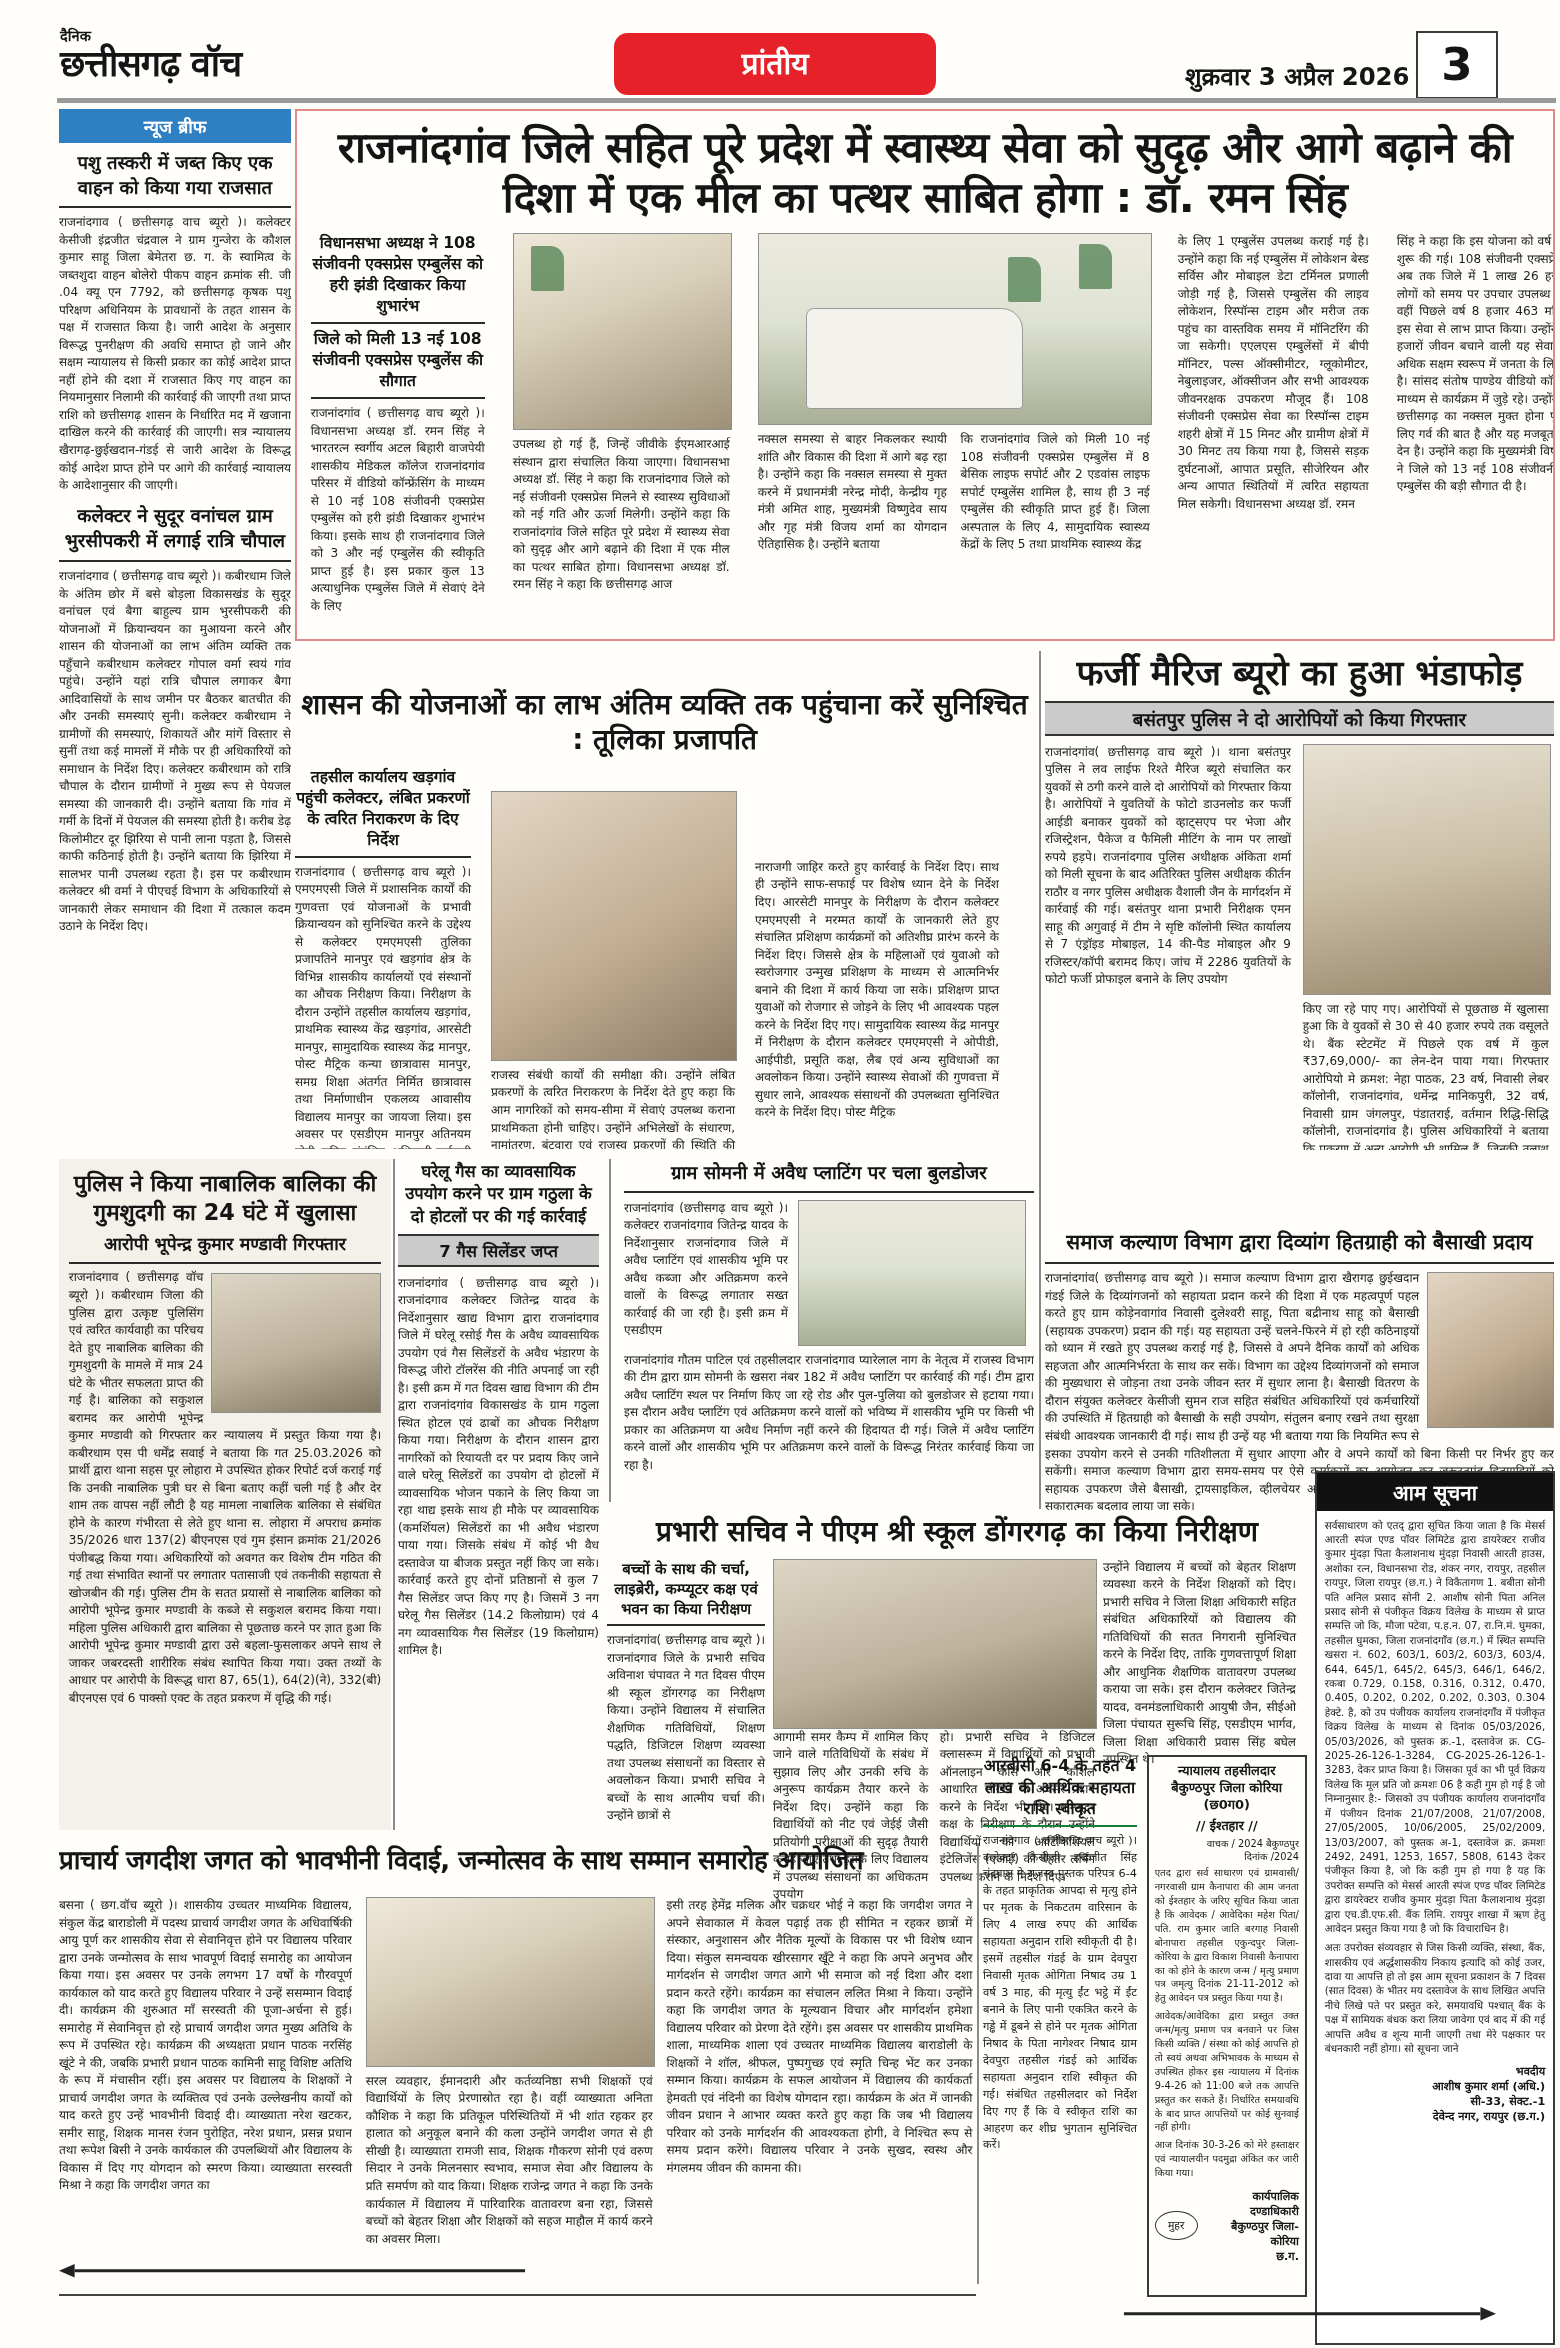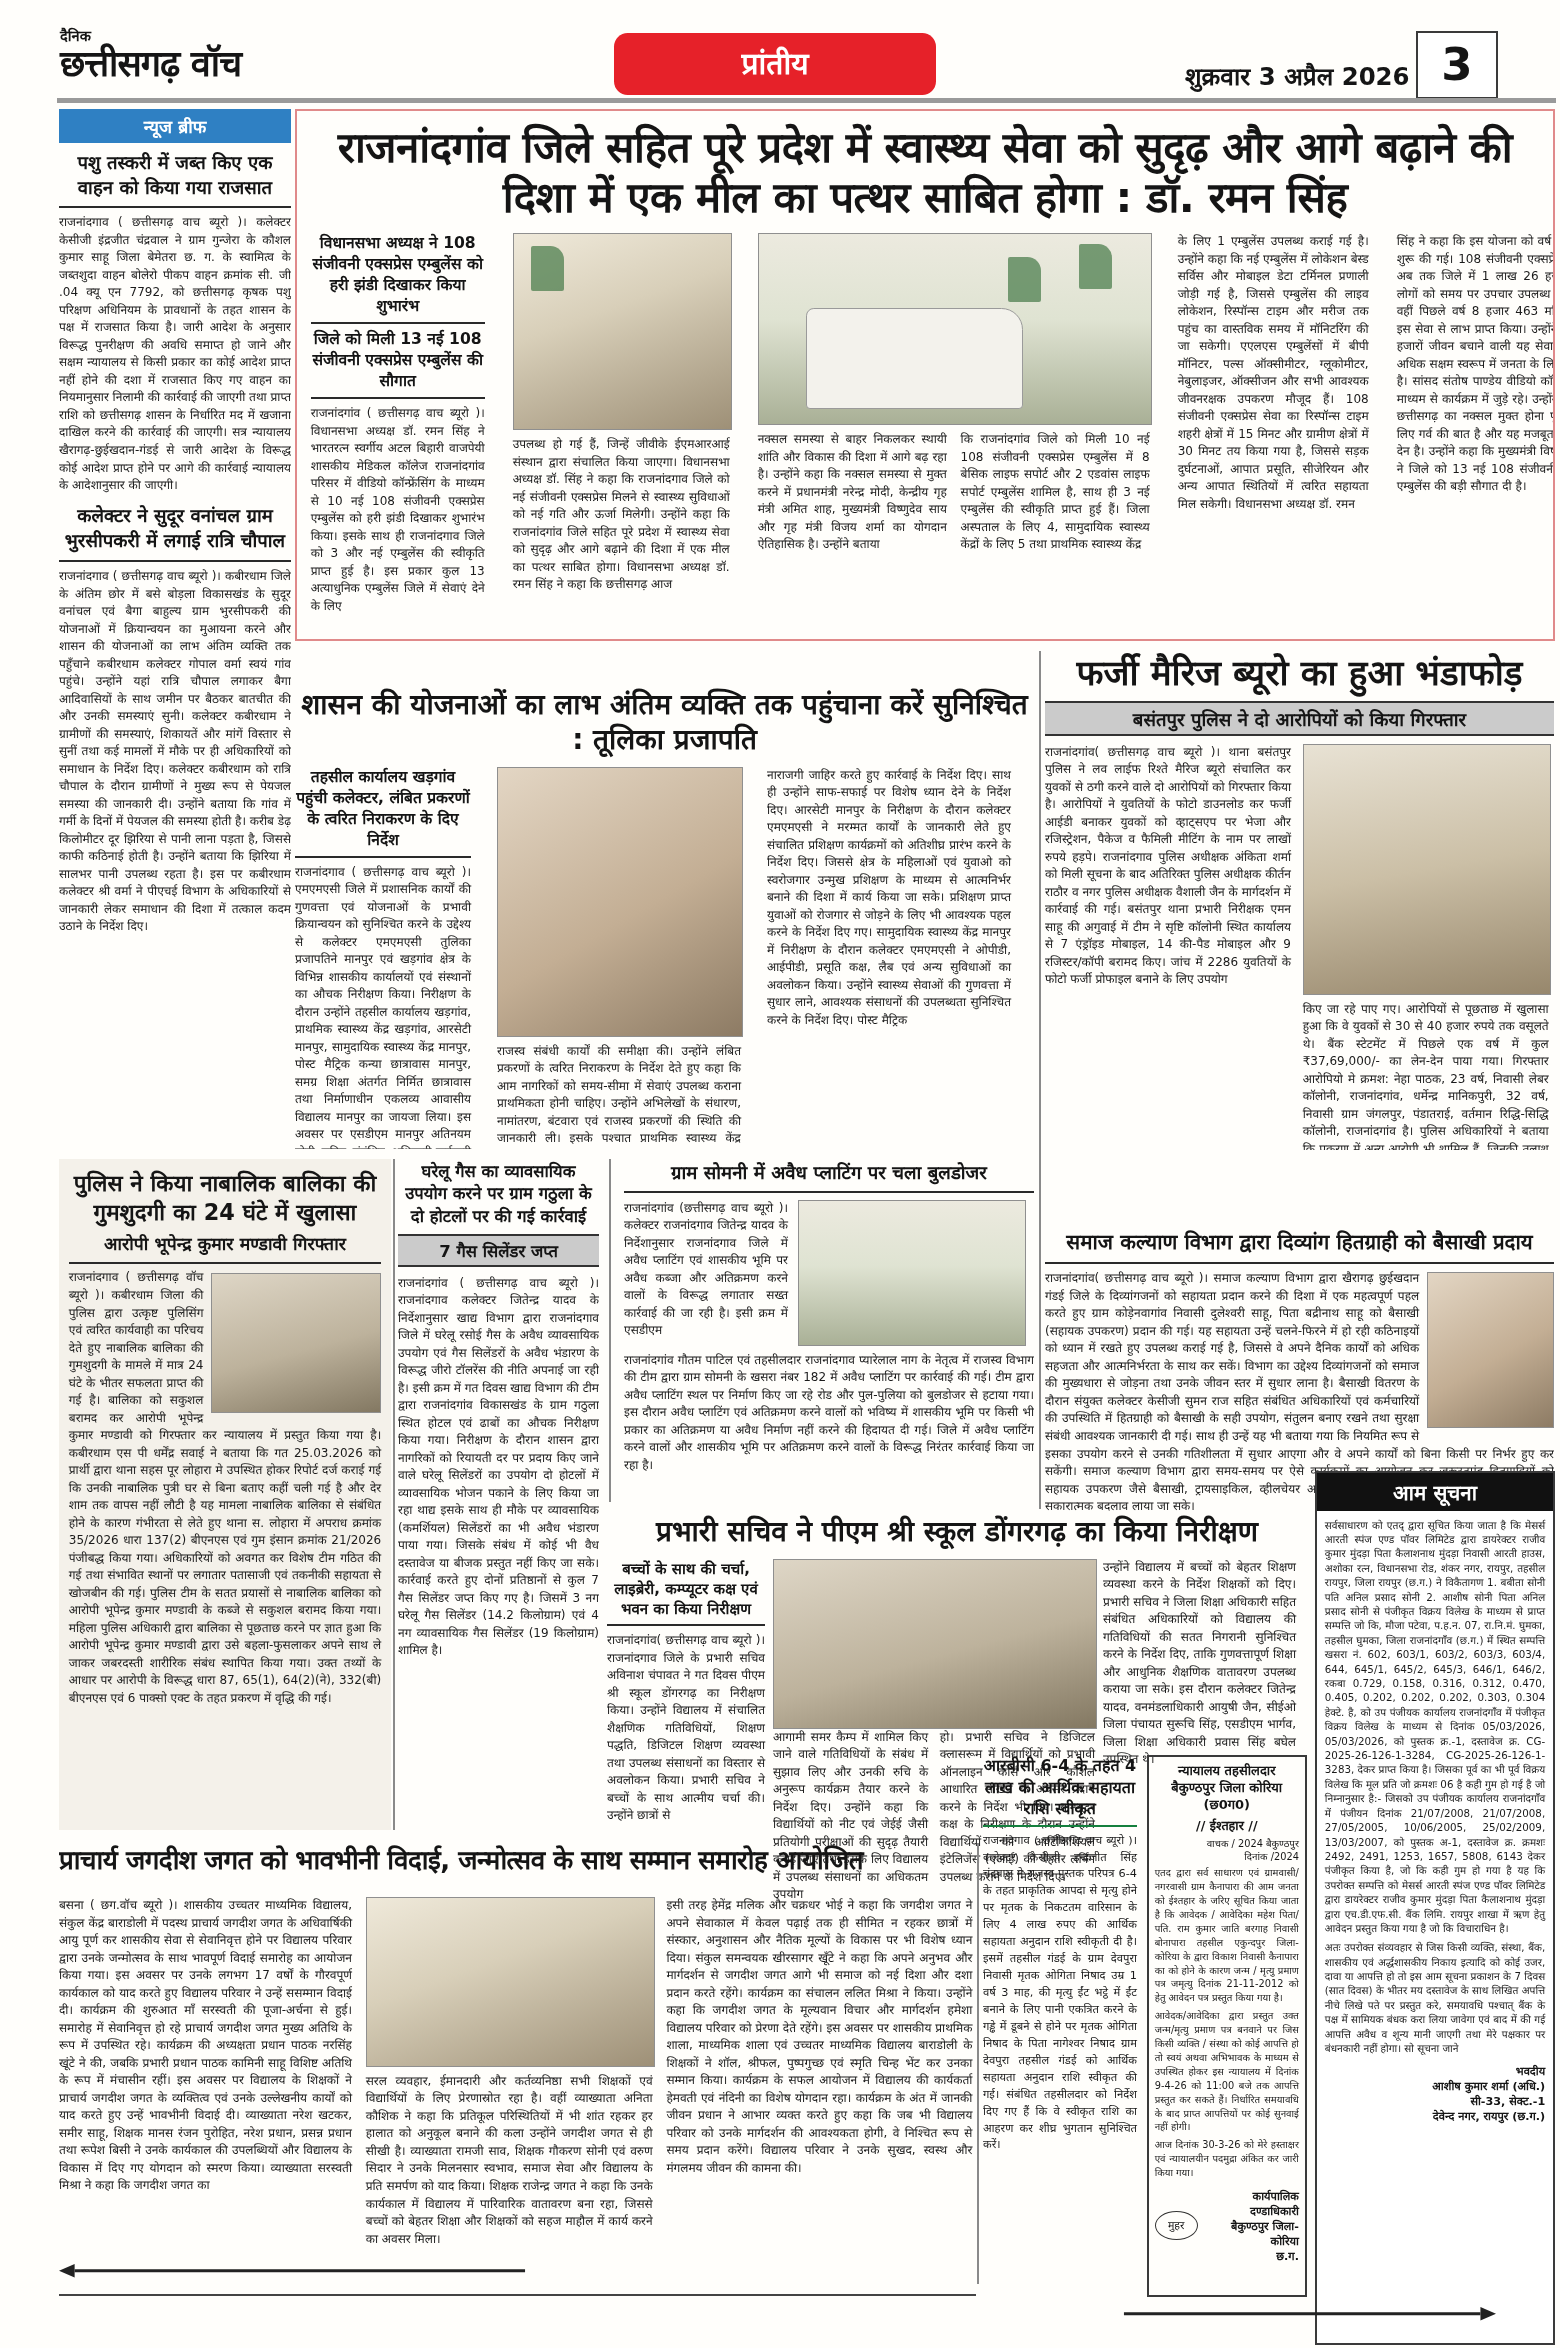--- a/index.html
+++ b/index.html
@@ -83,21 +83,21 @@
           <div class="jbody small">कि राजनांदगांव जिले को मिली 10 नई 108 संजीवनी एक्सप्रेस एम्बुलेंस में 8 बेसिक लाइफ सपोर्ट और 2 एडवांस लाइफ सपोर्ट एम्बुलेंस शामिल है, साथ ही 3 नई एम्बुलेंस की स्वीकृति प्राप्त हुई हैं। जिला अस्पताल के लिए 4, सामुदायिक स्वास्थ्य केंद्रों के लिए 5 तथा प्राथमिक स्वास्थ्य केंद्र</div>
         </div>
       </div>
       <div class="jbody small" style="width:191px;flex:none;">के लिए 1 एम्बुलेंस उपलब्ध कराई गई है। उन्होंने कहा कि नई एम्बुलेंस में लोकेशन बेस्ड सर्विस और मोबाइल डेटा टर्मिनल प्रणाली जोड़ी गई है, जिससे एम्बुलेंस की लाइव लोकेशन, रिस्पॉन्स टाइम और मरीज तक पहुंच का वास्तविक समय में मॉनिटरिंग की जा सकेगी। एएलएस एम्बुलेंसों में बीपी मॉनिटर, पल्स ऑक्सीमीटर, ग्लूकोमीटर, नेबुलाइजर, ऑक्सीजन और सभी आवश्यक जीवनरक्षक उपकरण मौजूद हैं। 108 संजीवनी एक्सप्रेस सेवा का रिस्पॉन्स टाइम शहरी क्षेत्रों में 15 मिनट और ग्रामीण क्षेत्रों में 30 मिनट तय किया गया है, जिससे सड़क दुर्घटनाओं, आपात प्रसूति, सीजेरियन और अन्य आपात स्थितियों में त्वरित सहायता मिल सकेगी। विधानसभा अध्यक्ष डॉ. रमन</div>
       <div class="jbody small" style="width:201px;flex:none;">सिंह ने कहा कि इस योजना को वर्ष 2011 में शुरू की गई। 108 संजीवनी एक्सप्रेस सेवा ने अब तक जिले में 1 लाख 26 हजार 990 लोगों को समय पर उपचार उपलब्ध कराया है, वहीं पिछले वर्ष 8 हजार 463 महिलाओं ने इस सेवा से लाभ प्राप्त किया। उन्होंने कहा कि हजारों जीवन बचाने वाली यह सेवा अब और अधिक सक्षम स्वरूप में जनता के लिए उपलब्ध है। सांसद संतोष पाण्डेय वीडियो कॉन्फ्रेंसिंग के माध्यम से कार्यक्रम में जुड़े रहे। उन्होंने कहा कि छत्तीसगढ़ का नक्सल मुक्त होना पूरे देश के लिए गर्व की बात है और यह मजबूत नेतृत्व की देन है। उन्होंने कहा कि मुख्यमंत्री विष्णुदेव साय ने जिले को 13 नई 108 संजीवनी एक्सप्रेस एम्बुलेंस की बड़ी सौगात दी है।</div>
     </div>
   </section>
 
   <section class="abs" style="left:295px;top:683px;width:739px;height:466px;overflow:hidden;">
     <h2 class="headline-md" style="margin:3.9px 0 9.8px;">शासन की योजनाओं का लाभ अंतिम व्यक्ति तक पहुंचाना करें सुनिश्चित : तूलिका प्रजापति</h2>
-    <div class="row" style="gap:26px;">
+    <div class="row" style="gap:20px;align-items:center;">
       <div style="width:176px;flex:none;">
         <div class="subhead" style="font-size:15.6px;border-bottom:2px solid #2a2a2a;padding-bottom:4.9px;margin-bottom:5.9px;">तहसील कार्यालय खड़गांव पहुंची कलेक्टर, लंबित प्रकरणों के त्वरित निराकरण के दिए निर्देश</div>
         <div class="jbody small">राजनांदगाव ( छत्तीसगढ़ वाच ब्यूरो )। एमएमएसी जिले में प्रशासनिक कार्यों की गुणवत्ता एवं योजनाओं के प्रभावी क्रियान्वयन को सुनिश्चित करने के उद्देश्य से कलेक्टर एमएमएसी तुलिका प्रजापतिने मानपुर एवं खड़गांव क्षेत्र के विभिन्न शासकीय कार्यालयों एवं संस्थानों का औचक निरीक्षण किया। निरीक्षण के दौरान उन्होंने तहसील कार्यालय खड़गांव, प्राथमिक स्वास्थ्य केंद्र खड़गांव, आरसेटी मानपुर, सामुदायिक स्वास्थ्य केंद्र मानपुर, पोस्ट मैट्रिक कन्या छात्रावास मानपुर, समग्र शिक्षा अंतर्गत निर्मित छात्रावास तथा निर्माणाधीन एकलव्य आवासीय विद्यालय मानपुर का जायजा लिया। इस अवसर पर एसडीएम मानपुर अतिनयम योगी सहित संबंधित अधिकारी-कर्मचारी उपस्थित रहे। कलेक्टर एमएमएसी श्रीमती प्रजापति ने सबसे पहले तहसील कार्यालय खड़गांव पहुंचकर</div>
       </div>
       <div style="width:244px;flex:none;">
         <div class="photo ph-c" style="width:100%;height:268px;"></div>
         <div class="jbody small" style="margin-top:5.9px;">राजस्व संबंधी कार्यों की समीक्षा की। उन्होंने लंबित प्रकरणों के त्वरित निराकरण के निर्देश देते हुए कहा कि आम नागरिकों को समय-सीमा में सेवाएं उपलब्ध कराना प्राथमिकता होनी चाहिए। उन्होंने अभिलेखों के संधारण, नामांतरण, बंटवारा एवं राजस्व प्रकरणों की स्थिति की जानकारी ली। इसके पश्चात प्राथमिक स्वास्थ्य केंद्र खड़गांव का निरीक्षण करते हुए कलेक्टर एमएमएसी ने</div>
       </div>
       <div class="jbody small" style="width:244px;flex:none;">नाराजगी जाहिर करते हुए कार्रवाई के निर्देश दिए। साथ ही उन्होंने साफ-सफाई पर विशेष ध्यान देने के निर्देश दिए। आरसेटी मानपुर के निरीक्षण के दौरान कलेक्टर एमएमएसी ने मरम्मत कार्यों के जानकारी लेते हुए संचालित प्रशिक्षण कार्यक्रमों को अतिशीघ्र प्रारंभ करने के निर्देश दिए। जिससे क्षेत्र के महिलाओं एवं युवाओ को स्वरोजगार उन्मुख प्रशिक्षण के माध्यम से आत्मनिर्भर बनाने की दिशा में कार्य किया जा सके। प्रशिक्षण प्राप्त युवाओं को रोजगार से जोड़ने के लिए भी आवश्यक पहल करने के निर्देश दिए गए। सामुदायिक स्वास्थ्य केंद्र मानपुर में निरीक्षण के दौरान कलेक्टर एमएमएसी ने ओपीडी, आईपीडी, प्रसूति कक्ष, लैब एवं अन्य सुविधाओं का अवलोकन किया। उन्होंने स्वास्थ्य सेवाओं की गुणवत्ता में सुधार लाने, आवश्यक संसाधनों की उपलब्धता सुनिश्चित करने के निर्देश दिए। पोस्ट मैट्रिक</div>
     </div>

